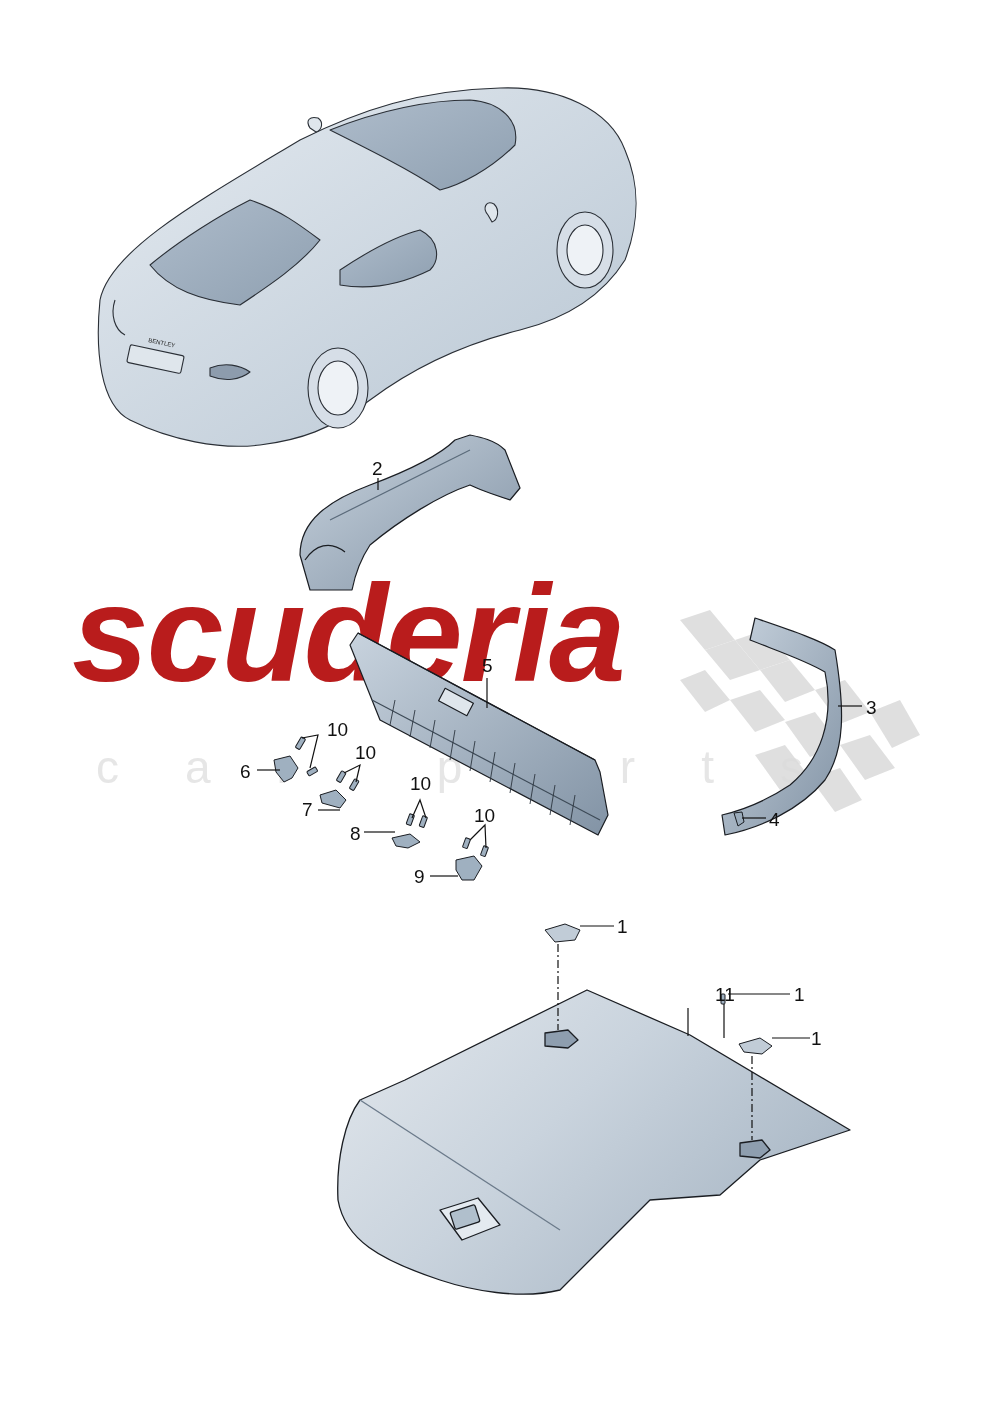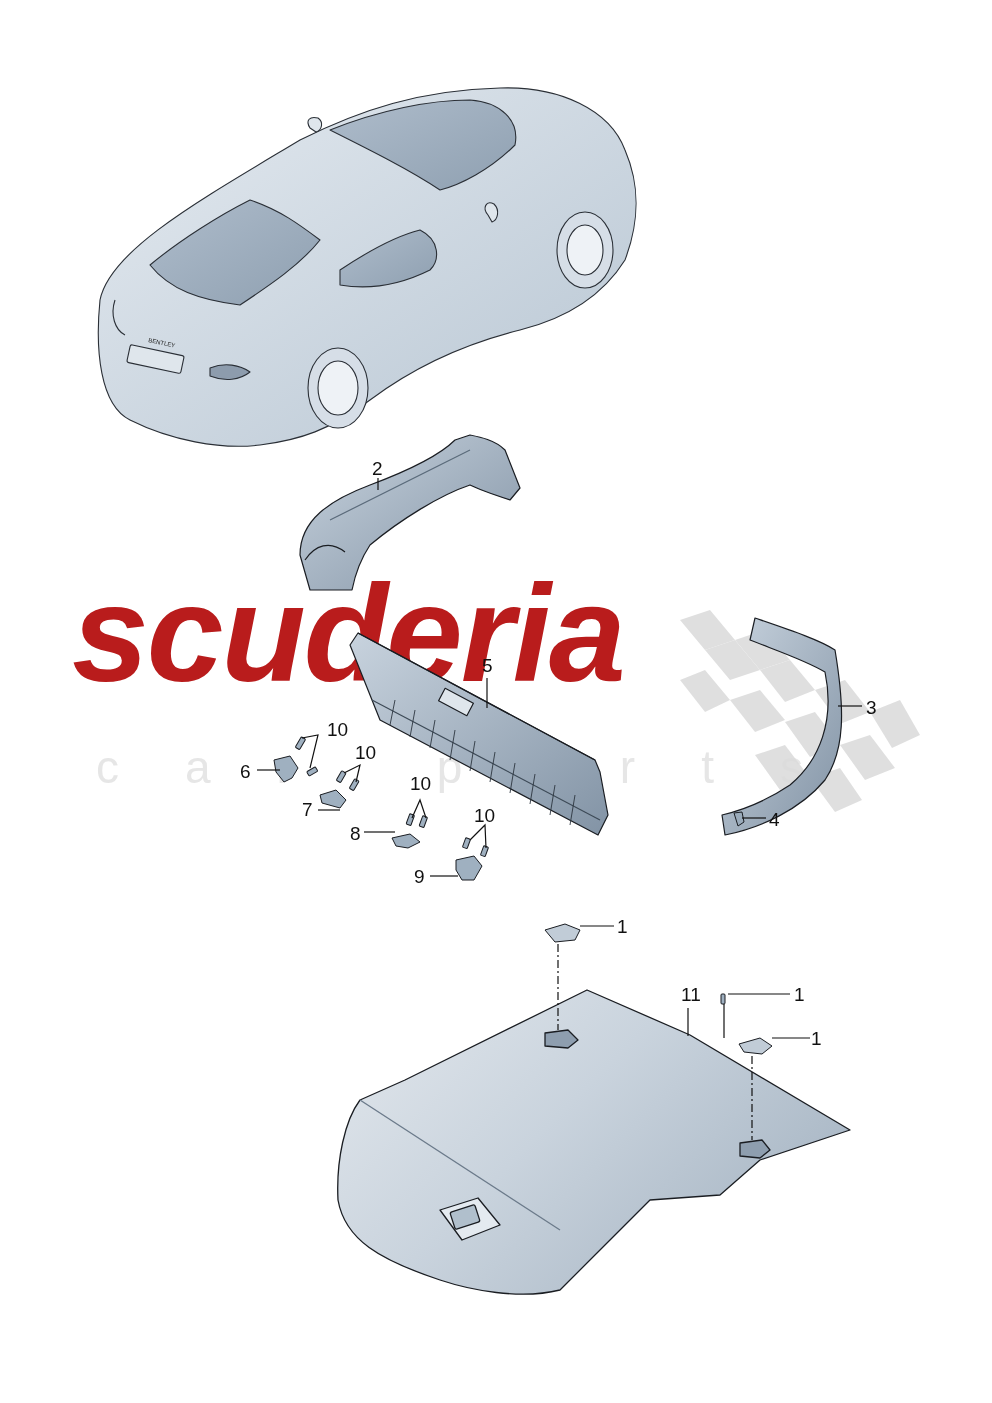--- a/index.html
+++ b/index.html
@@ -167,16 +167,16 @@
   <div class="callout" style="left:240px;top:762px;">6</div>
   <div class="callout" style="left:302px;top:800px;">7</div>
   <div class="callout" style="left:350px;top:824px;">8</div>
   <div class="callout" style="left:414px;top:867px;">9</div>
   <div class="callout" style="left:327px;top:720px;">10</div>
   <div class="callout" style="left:355px;top:743px;">10</div>
   <div class="callout" style="left:410px;top:774px;">10</div>
   <div class="callout" style="left:474px;top:806px;">10</div>
   <div class="callout" style="left:617px;top:917px;">1</div>
   <div class="callout" style="left:811px;top:1029px;">1</div>
-  <div class="callout" style="left:681px;top:985px;">11</div>
+  <div class="callout" style="left:715px;top:985px;">11</div>
   <div class="callout" style="left:794px;top:985px;">1</div>
 
 </div>
 
 </body></html>

